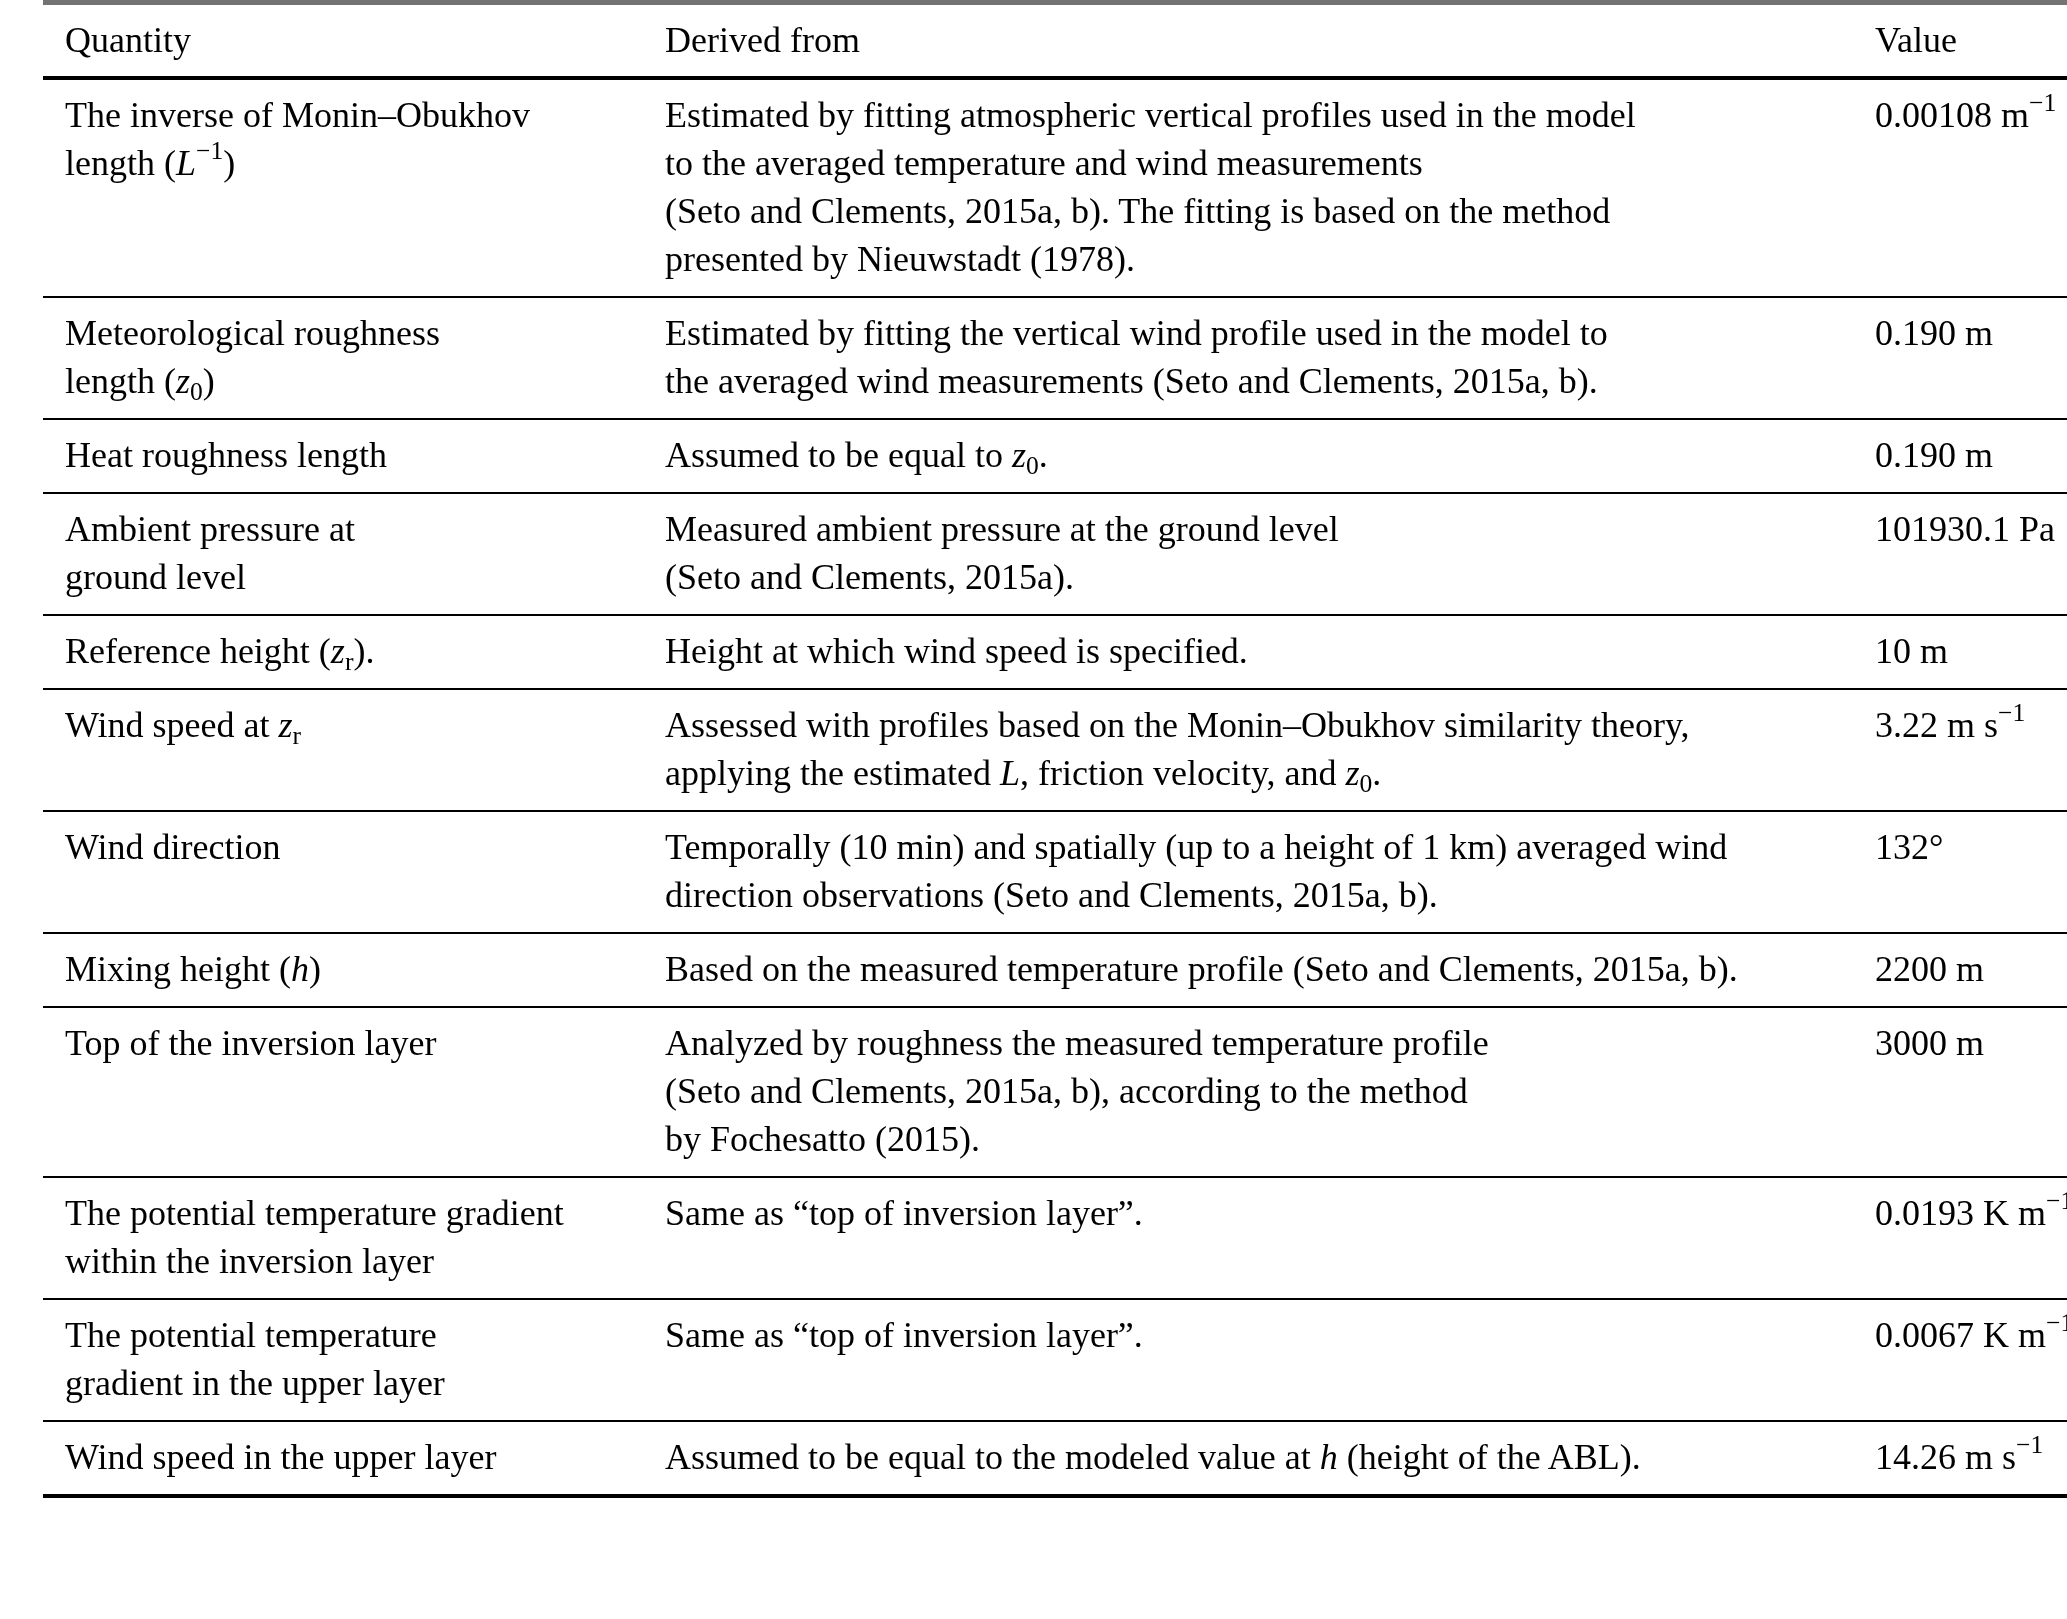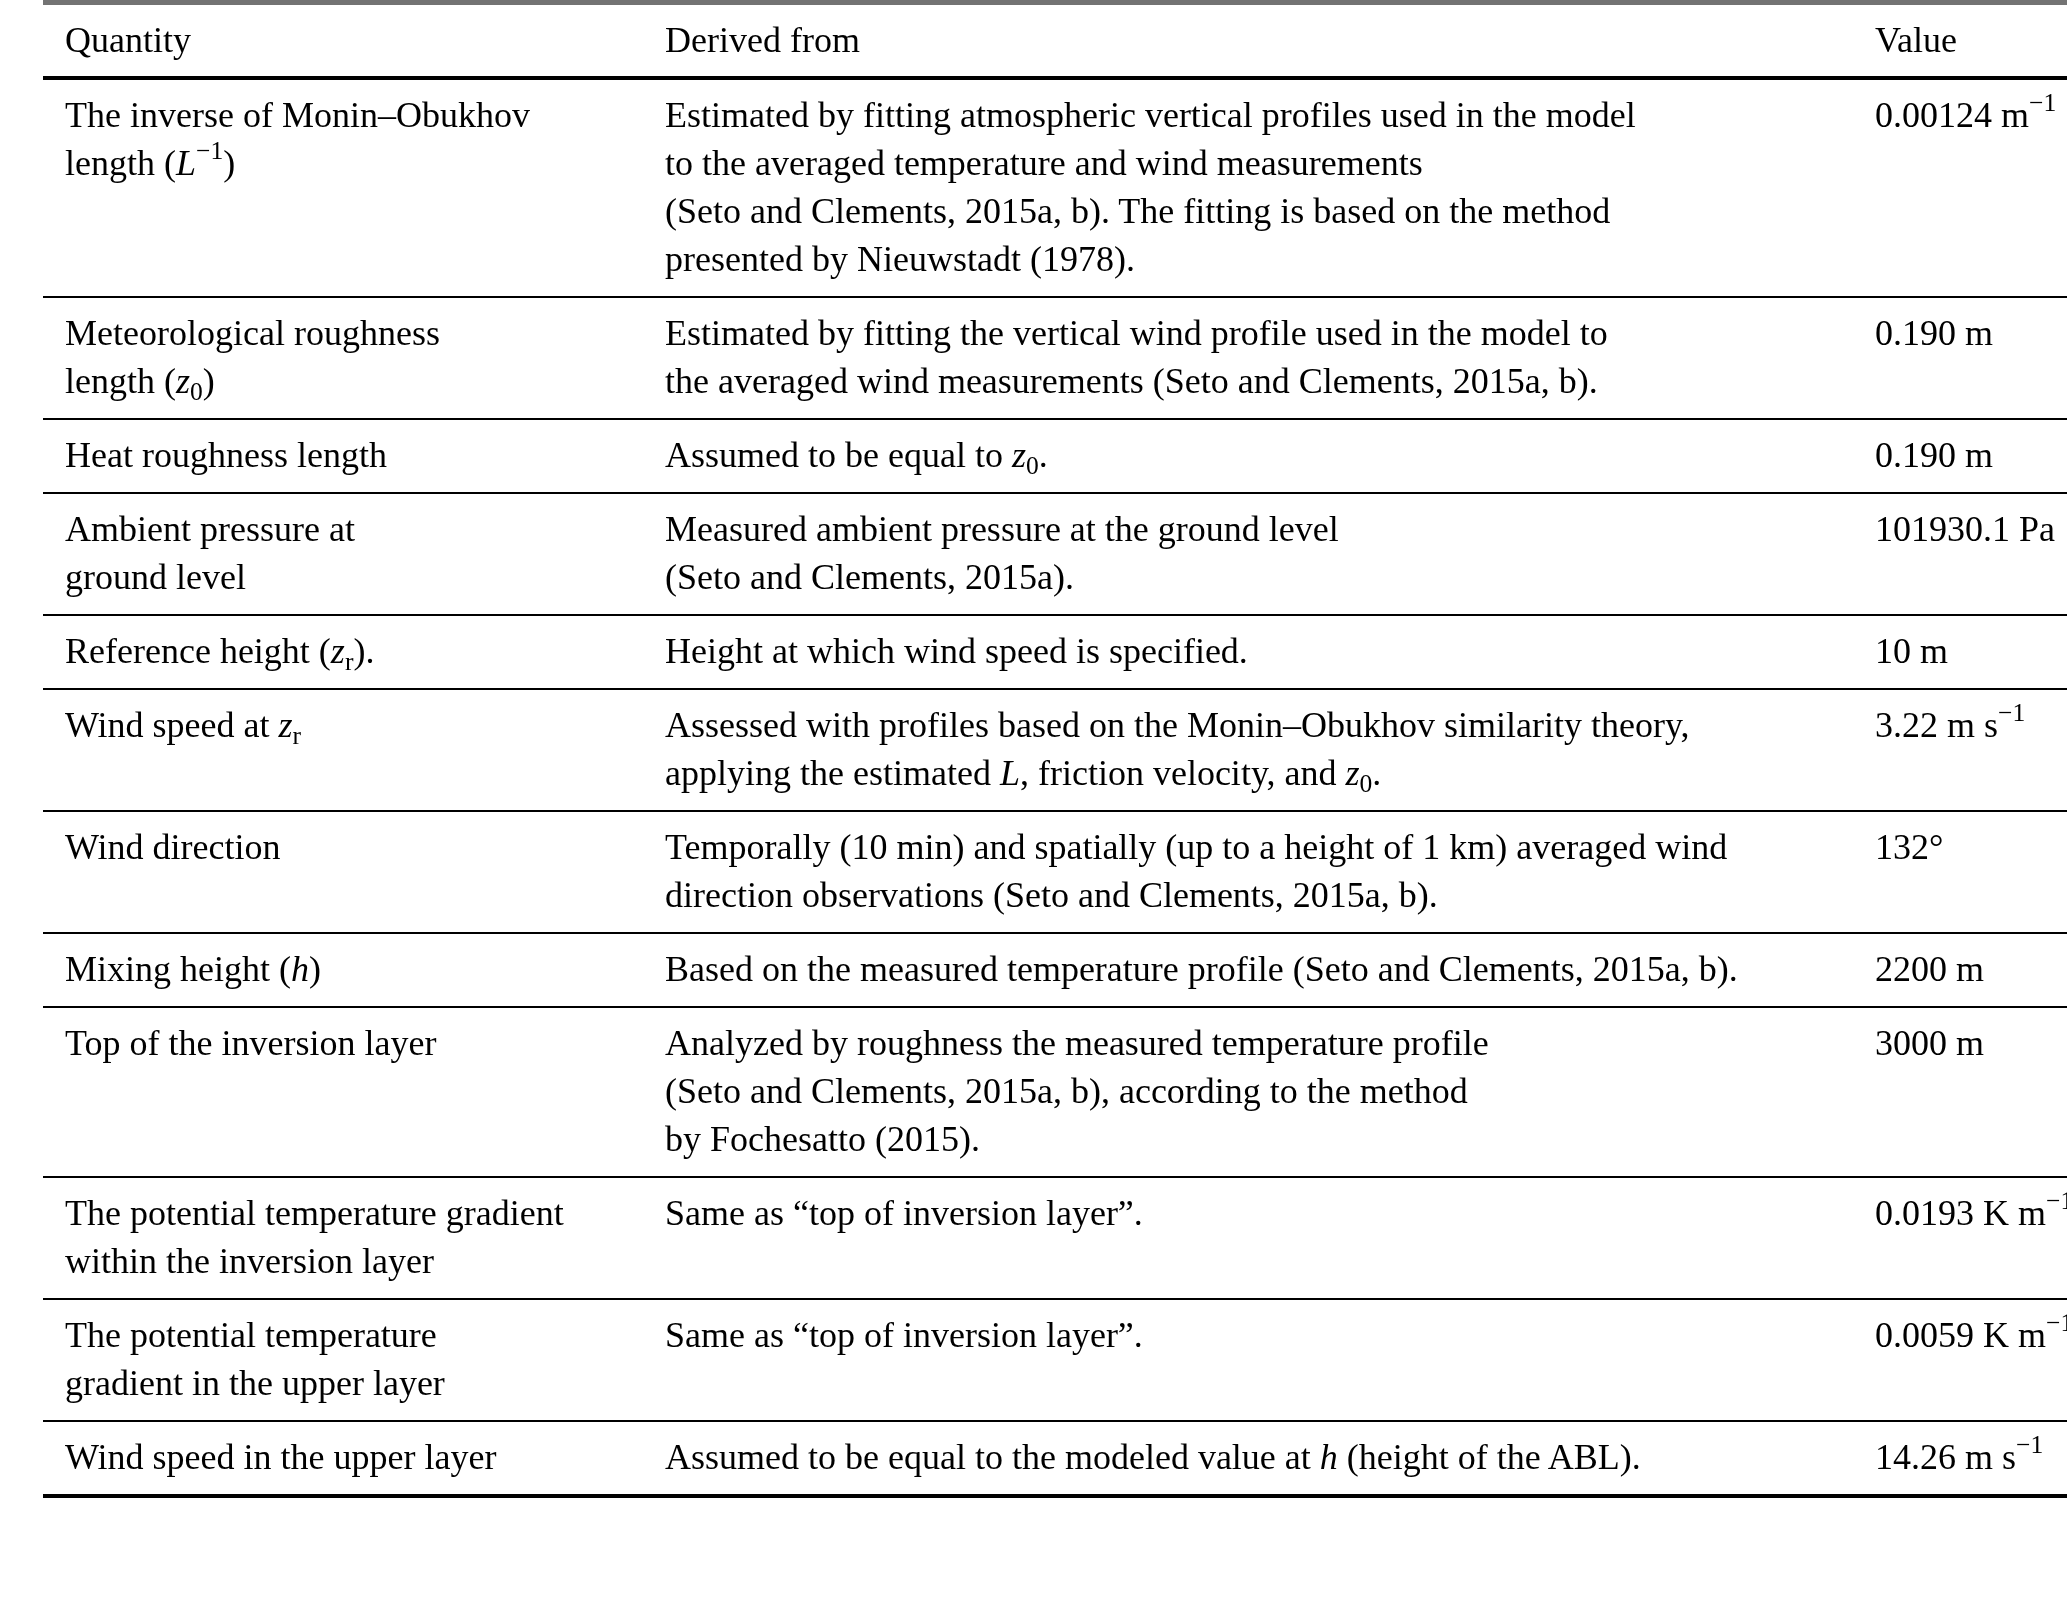--- a/index.html
+++ b/index.html
@@ -62,21 +62,21 @@
     <tr>
       <th>Quantity</th>
       <th>Derived from</th>
       <th>Value</th>
     </tr>
   </thead>
   <tbody>
       <tr>
         <td><span>The inverse of Monin–Obukhov</span><br><span>length (</span><span class="i">L</span><span class="sup">−1</span><span>)</span></td>
         <td><span>Estimated by fitting atmospheric vertical profiles used in the model</span><br><span>to the averaged temperature and wind measurements</span><br><span>(Seto and Clements, 2015a, b). The fitting is based on the method</span><br><span>presented by Nieuwstadt (1978).</span></td>
-        <td><span>0.00124 m</span><span class="sup">−1</span></td>
+        <td><span>0.00108 m</span><span class="sup">−1</span></td>
       </tr>
       <tr>
         <td><span>Meteorological roughness</span><br><span>length (</span><span class="i">z</span><span class="sub">0</span><span>)</span></td>
         <td><span>Estimated by fitting the vertical wind profile used in the model to</span><br><span>the averaged wind measurements (Seto and Clements, 2015a, b).</span></td>
         <td><span>0.190 m</span></td>
       </tr>
       <tr>
         <td><span>Heat roughness length</span></td>
         <td><span>Assumed to be equal to </span><span class="i">z</span><span class="sub">0</span><span>.</span></td>
         <td><span>0.190 m</span></td>
@@ -112,21 +112,21 @@
         <td><span>3000 m</span></td>
       </tr>
       <tr>
         <td><span>The potential temperature gradient</span><br><span>within the inversion layer</span></td>
         <td><span>Same as “top of inversion layer”.</span></td>
         <td><span>0.0193 K m</span><span class="sup">−1</span></td>
       </tr>
       <tr>
         <td><span>The potential temperature</span><br><span>gradient in the upper layer</span></td>
         <td><span>Same as “top of inversion layer”.</span></td>
-        <td><span>0.0059 K m</span><span class="sup">−1</span></td>
+        <td><span>0.0067 K m</span><span class="sup">−1</span></td>
       </tr>
       <tr>
         <td><span>Wind speed in the upper layer</span></td>
         <td><span>Assumed to be equal to the modeled value at </span><span class="i">h</span><span> (height of the ABL).</span></td>
         <td><span>14.26 m s</span><span class="sup">−1</span></td>
       </tr>
     </tbody>
 </table>
 
 </body></html>

